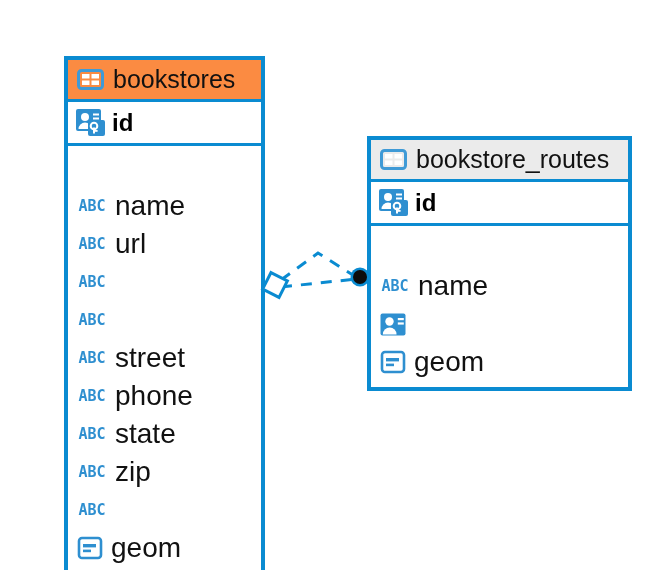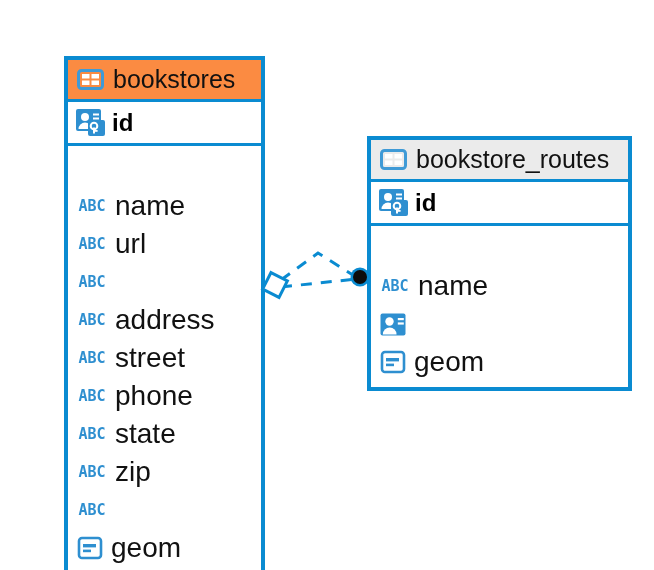--- a/index.html
+++ b/index.html
@@ -161,21 +161,20 @@
         <span class="icon icon-abc">ABC</span>
         <span class="field-label">url</span>
       </div>
 
       <div class="field-row">
         <span class="icon icon-abc">ABC</span>
       </div>
 
       <div class="field-row">
         <span class="icon icon-abc">ABC</span>
-        <span class="field-label">address</span>
       </div>
 
       <div class="field-row">
         <span class="icon icon-abc">ABC</span>
         <span class="field-label">street</span>
       </div>
 
       <div class="field-row">
         <span class="icon icon-abc">ABC</span>
         <span class="field-label">phone</span>

